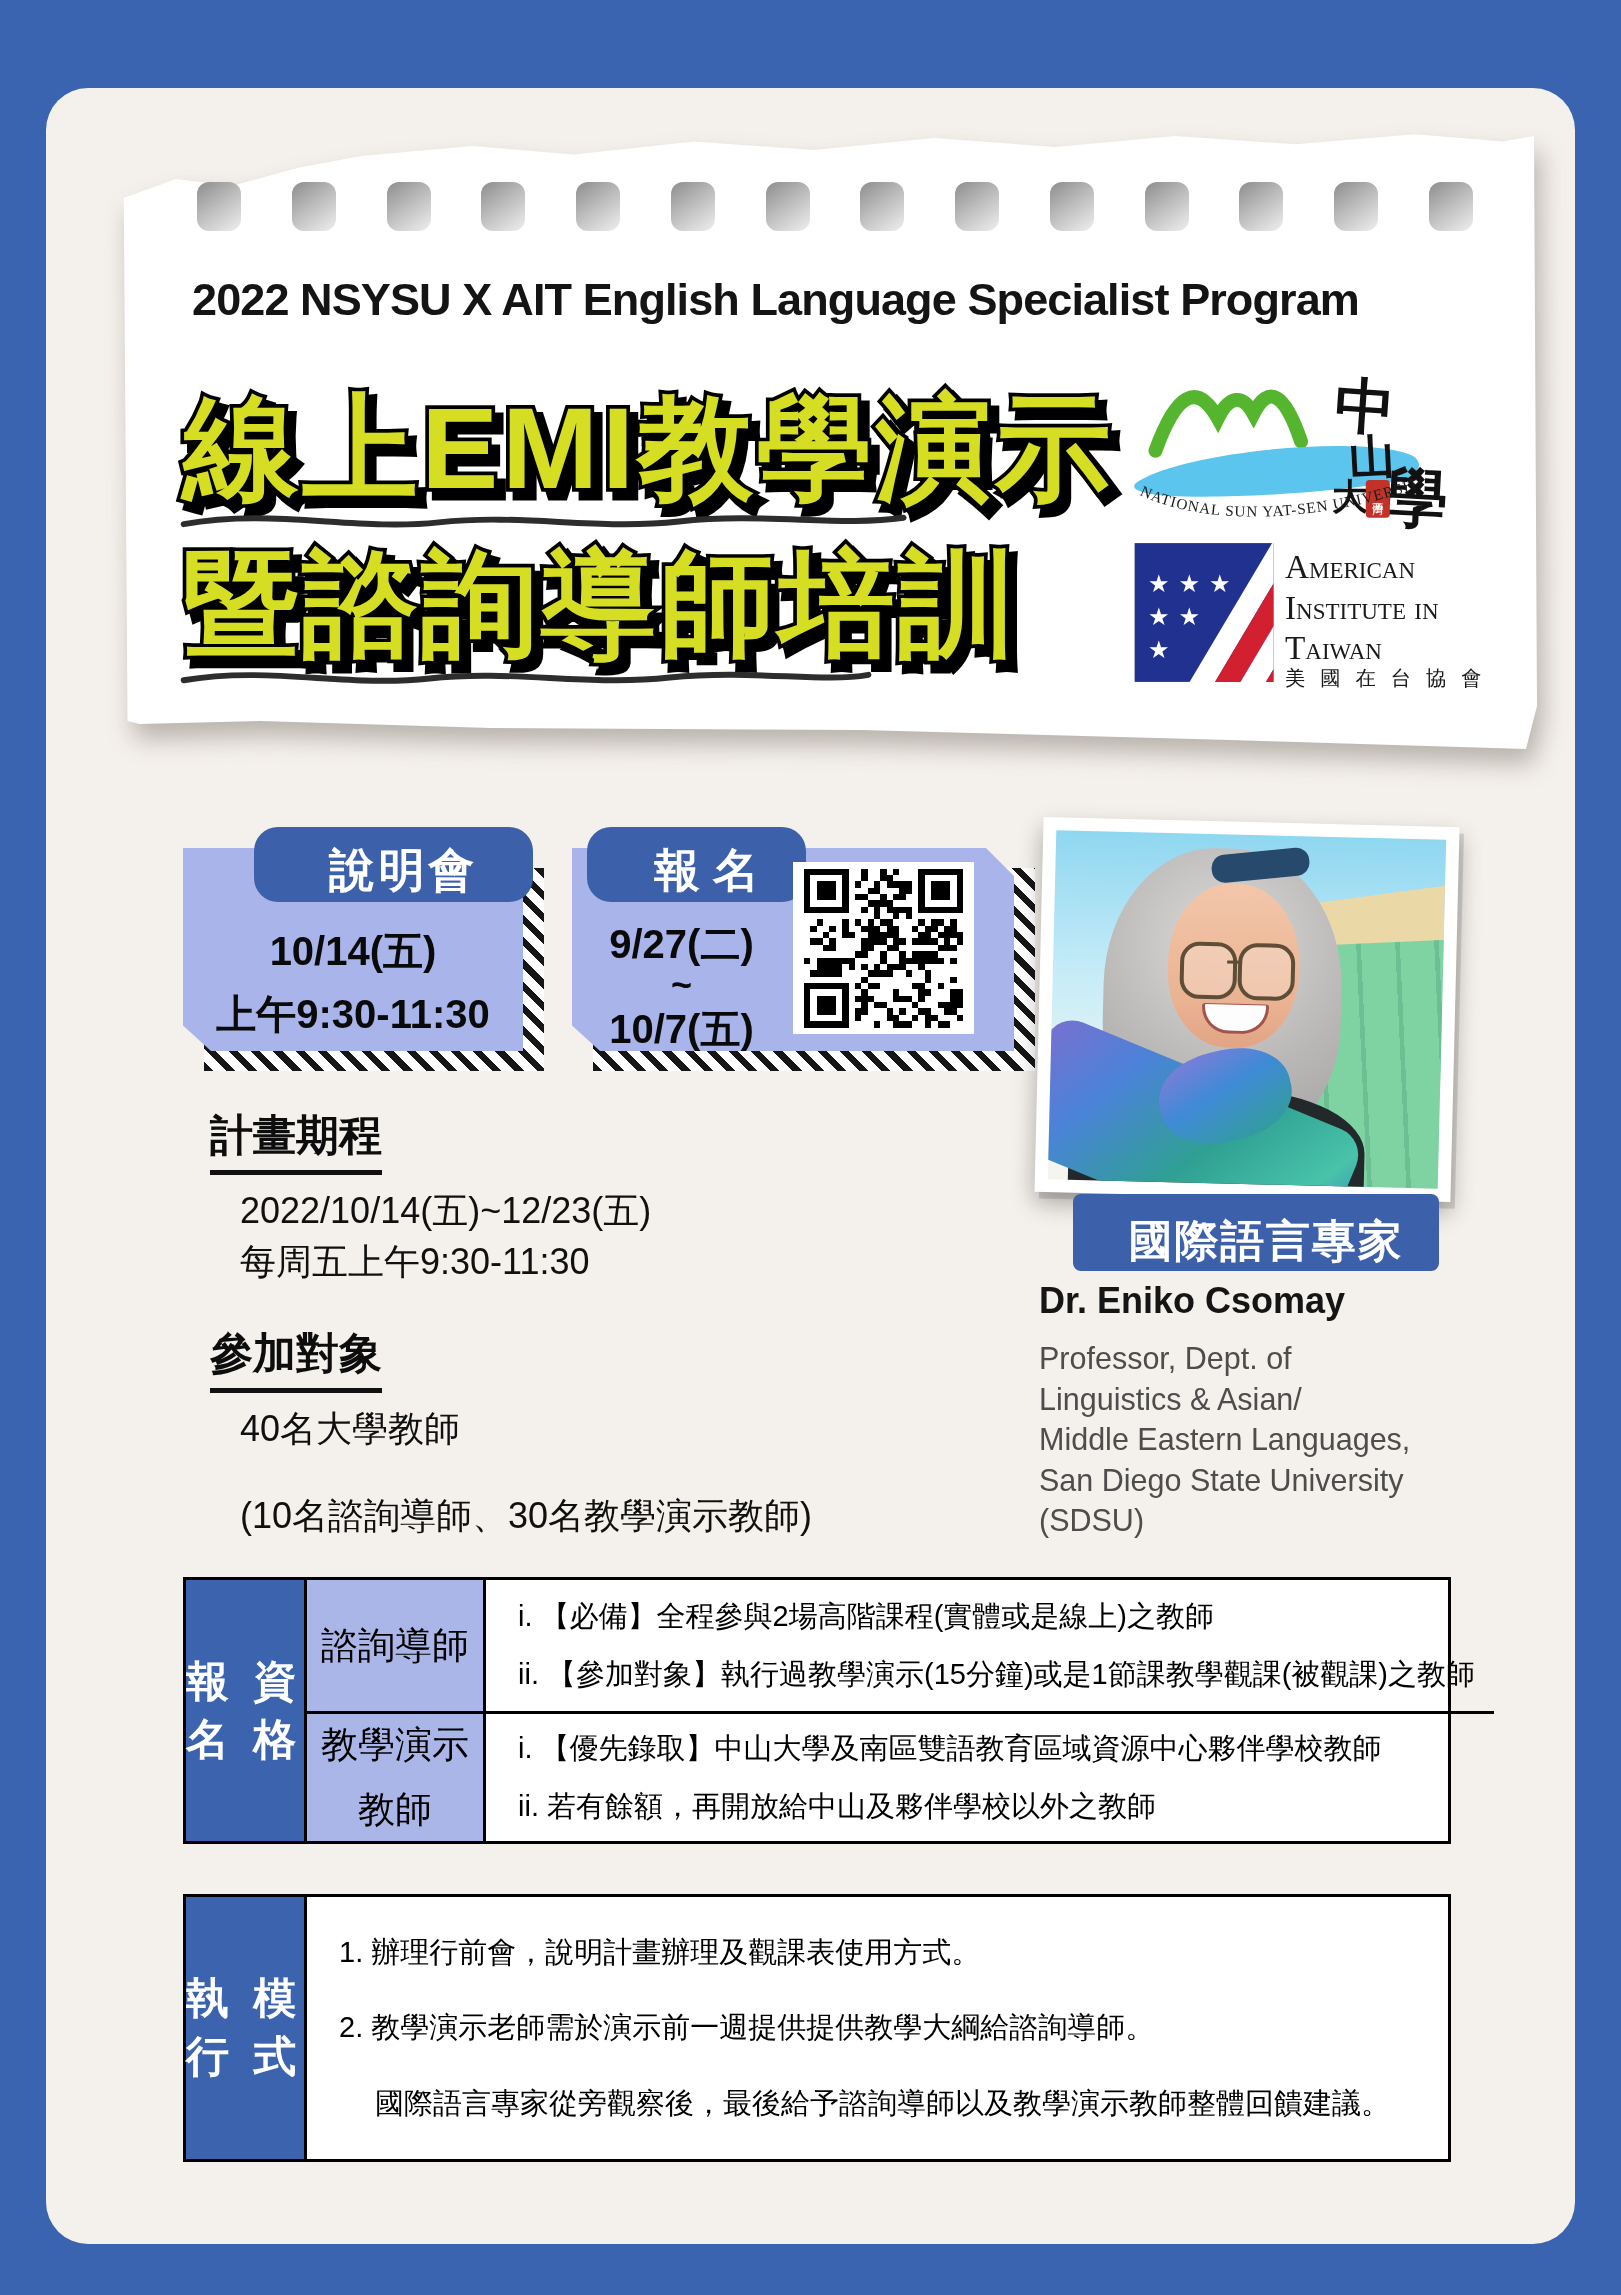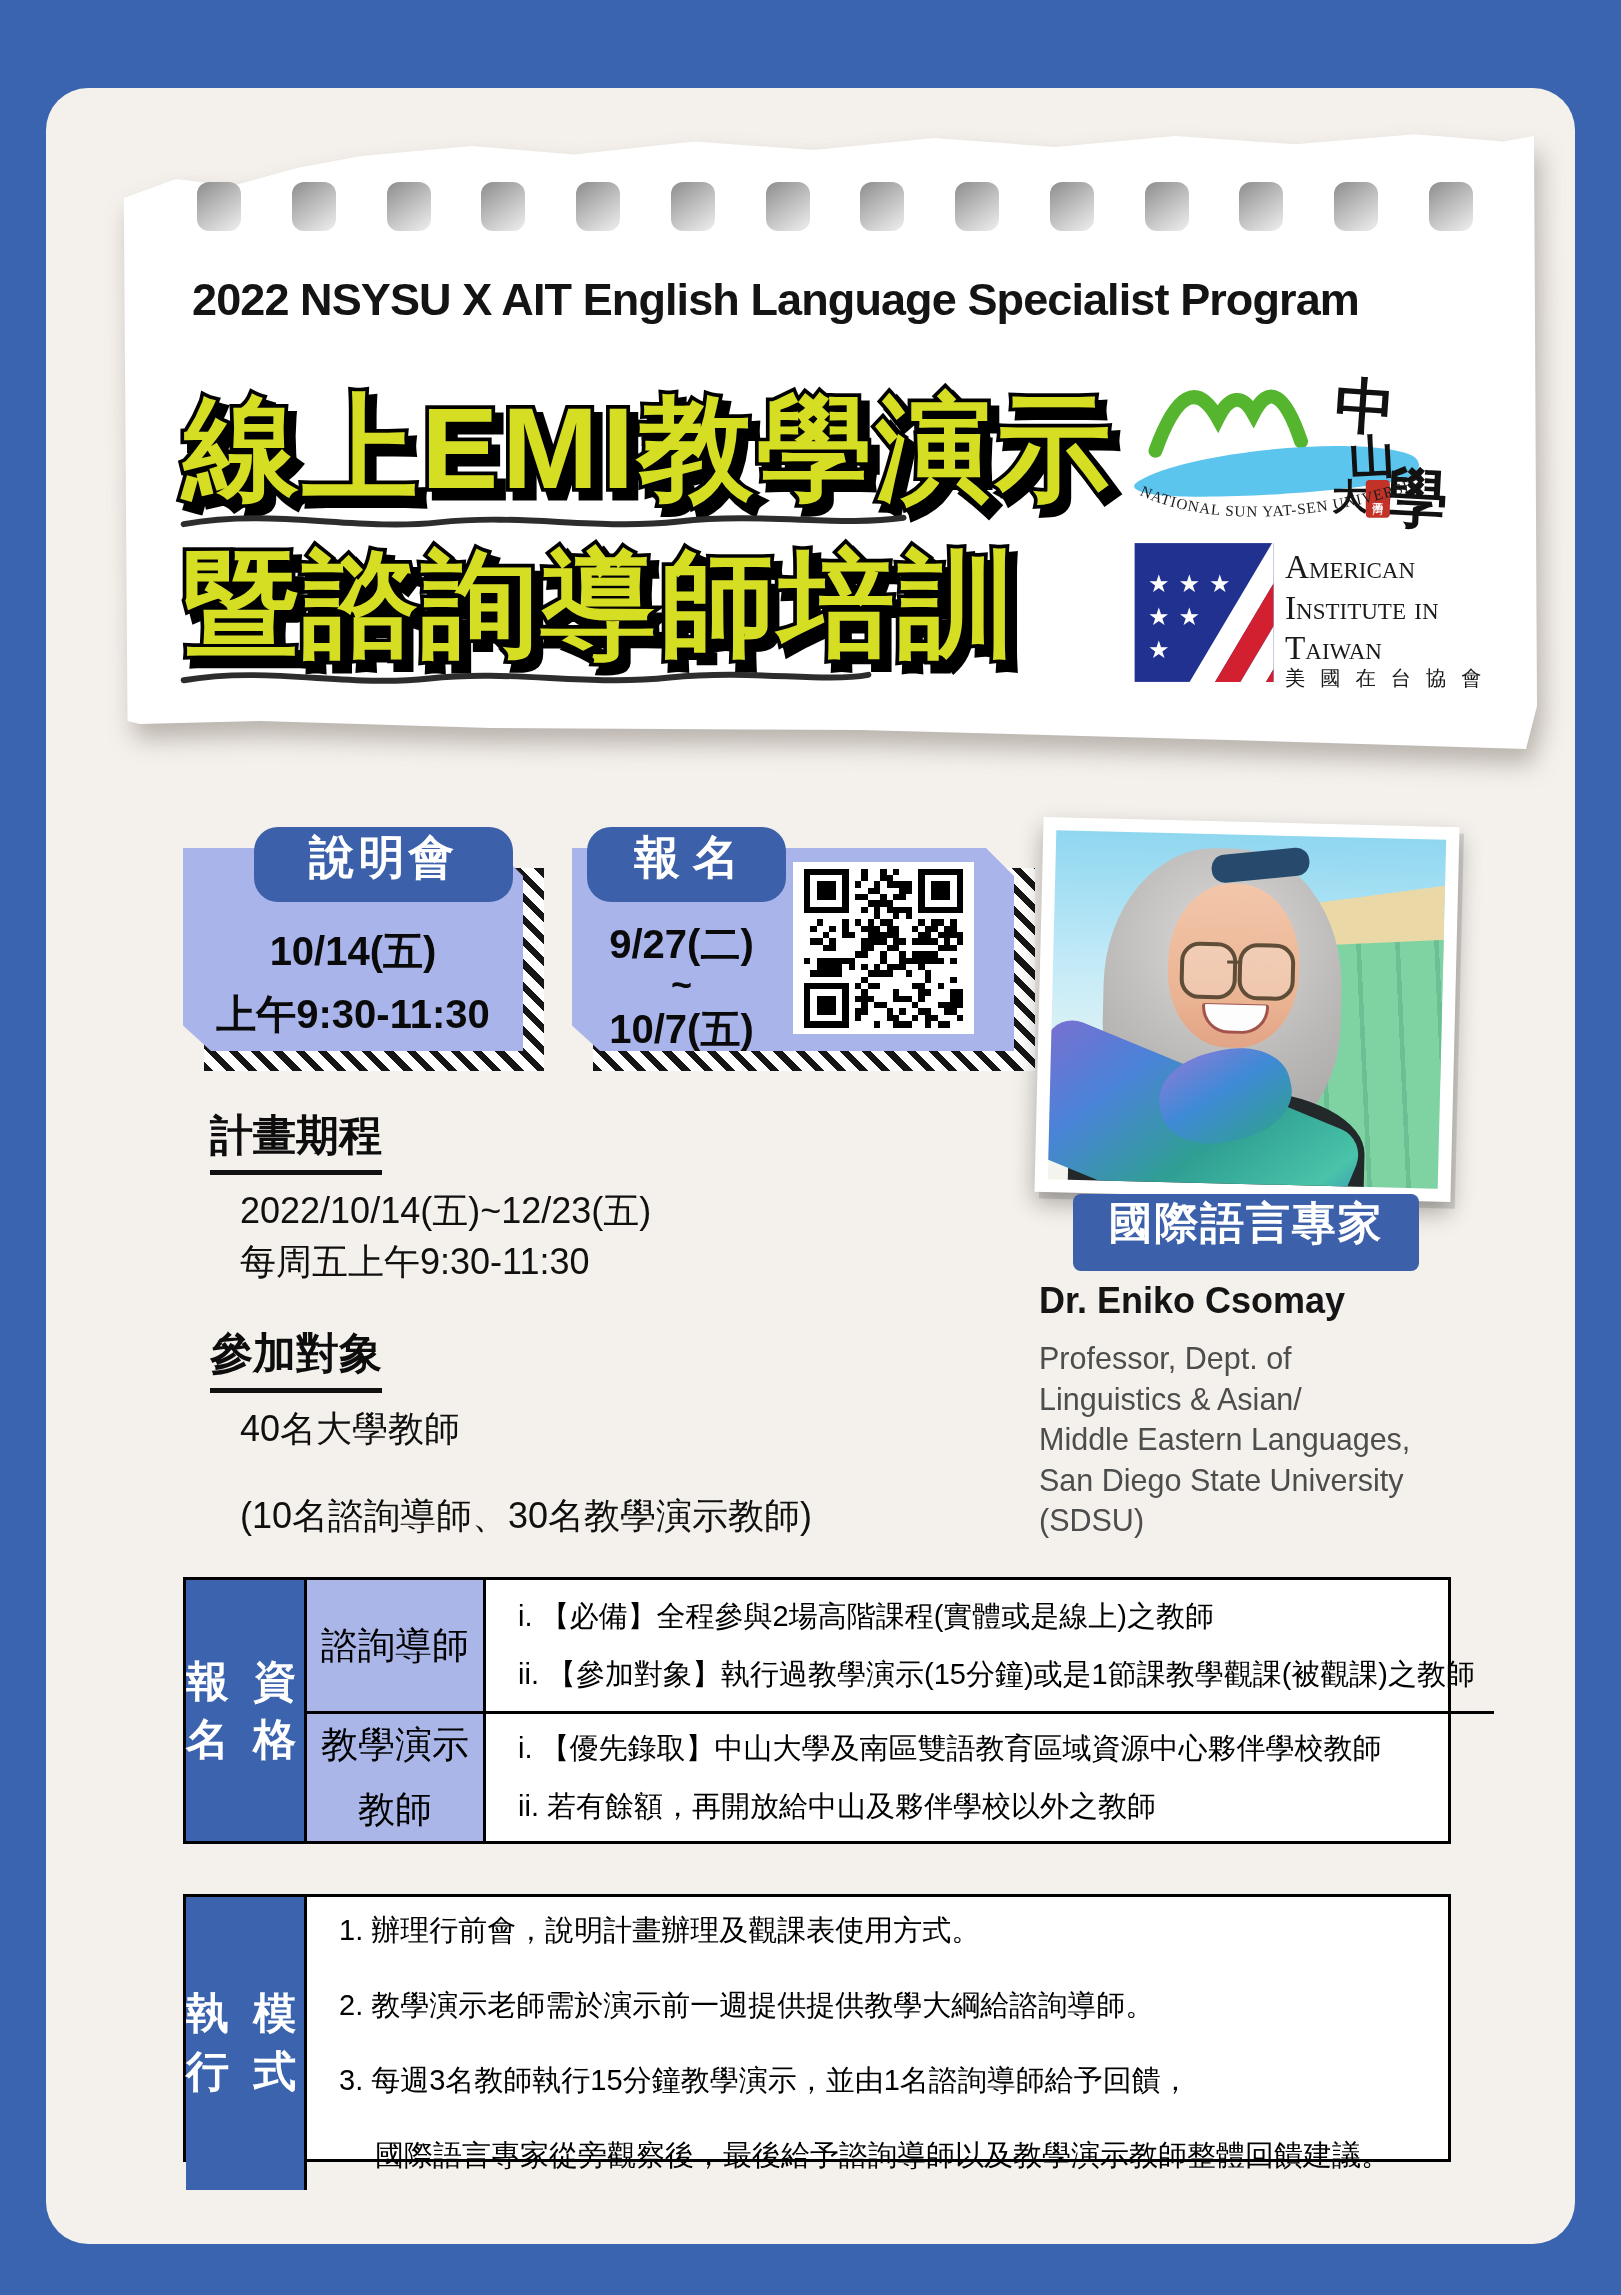--- a/index.html
+++ b/index.html
@@ -26,22 +26,22 @@
   .en-title{left:192px;top:274px;font-size:45px;font-weight:700;letter-spacing:-0.9px;color:#141414;white-space:nowrap;}
 
   .cn-svg{overflow:visible;}
   .cn-svg text{font-family:"Liberation Sans","DejaVu Sans",sans-serif;font-weight:900;letter-spacing:8px;}
   .squig{overflow:visible;}
 
   
   .hatch{background:repeating-linear-gradient(45deg,#161616 0 6.5px,#ffffff 6.5px 15.7px);}
   .panel{background:#a9b4ea;}
   .panel.clip{clip-path:polygon(0 0,calc(100% - 28px) 0,100% 28px,100% 100%,28px 100%,0 calc(100% - 25.4px));}
-  .badge{background:#3c60a9;border-radius:24px;display:flex;align-items:flex-start;justify-content:center;
-    color:#fff;font-weight:700;}
+  .badge{background:#3c60a9;border-radius:24px;display:flex;align-items:flex-end;justify-content:center;
+    color:#fff;font-weight:700;padding-left:20px;}
   .boxdate{color:#0a0a0a;font-weight:700;font-size:40px;text-align:center;white-space:nowrap;}
 
   .qrbox{background:#fff;display:flex;align-items:center;justify-content:center;}
   #qr{width:159px;height:159px;display:grid;grid-template-columns:repeat(25,1fr);grid-template-rows:repeat(25,1fr);}
   #qr .qm{background:#000;}
 
   
   .polaroid{left:1039px;top:822px;width:416px;height:375px;background:#fff;padding:13px;box-sizing:border-box;
     transform:rotate(1.4deg);box-shadow:4.6px 6.5px 0 rgba(0,0,0,.12),0 11px 23px rgba(0,0,0,.30);}
   .photo{position:relative;width:100%;height:100%;overflow:hidden;
@@ -885,17 +885,16 @@
 </div>
 
 <div class="abs tbl" style="left:183px;top:1894px;width:1268px;height:268px;grid-template-columns:121px 1fr;grid-template-rows:1fr;">
   <div class="t-head">
     <span>執行</span>
     <span>模式</span>
   </div>
   <div class="t-body" style="gap:36px;">
     <div class="nowrap">1. 辦理行前會，說明計畫辦理及觀課表使用方式。</div>
     <div class="nowrap">2. 教學演示老師需於演示前一週提供提供教學大綱給諮詢導師。</div>
-    <div class="nowrap">3. 每週3名教師執行15分鐘教學演示，並由1名諮詢導師給予回饋，</div>
     <div class="nowrap indent">國際語言專家從旁觀察後，最後給予諮詢導師以及教學演示教師整體回饋建議。</div>
   </div>
 </div>
 
 
 </body></html>

